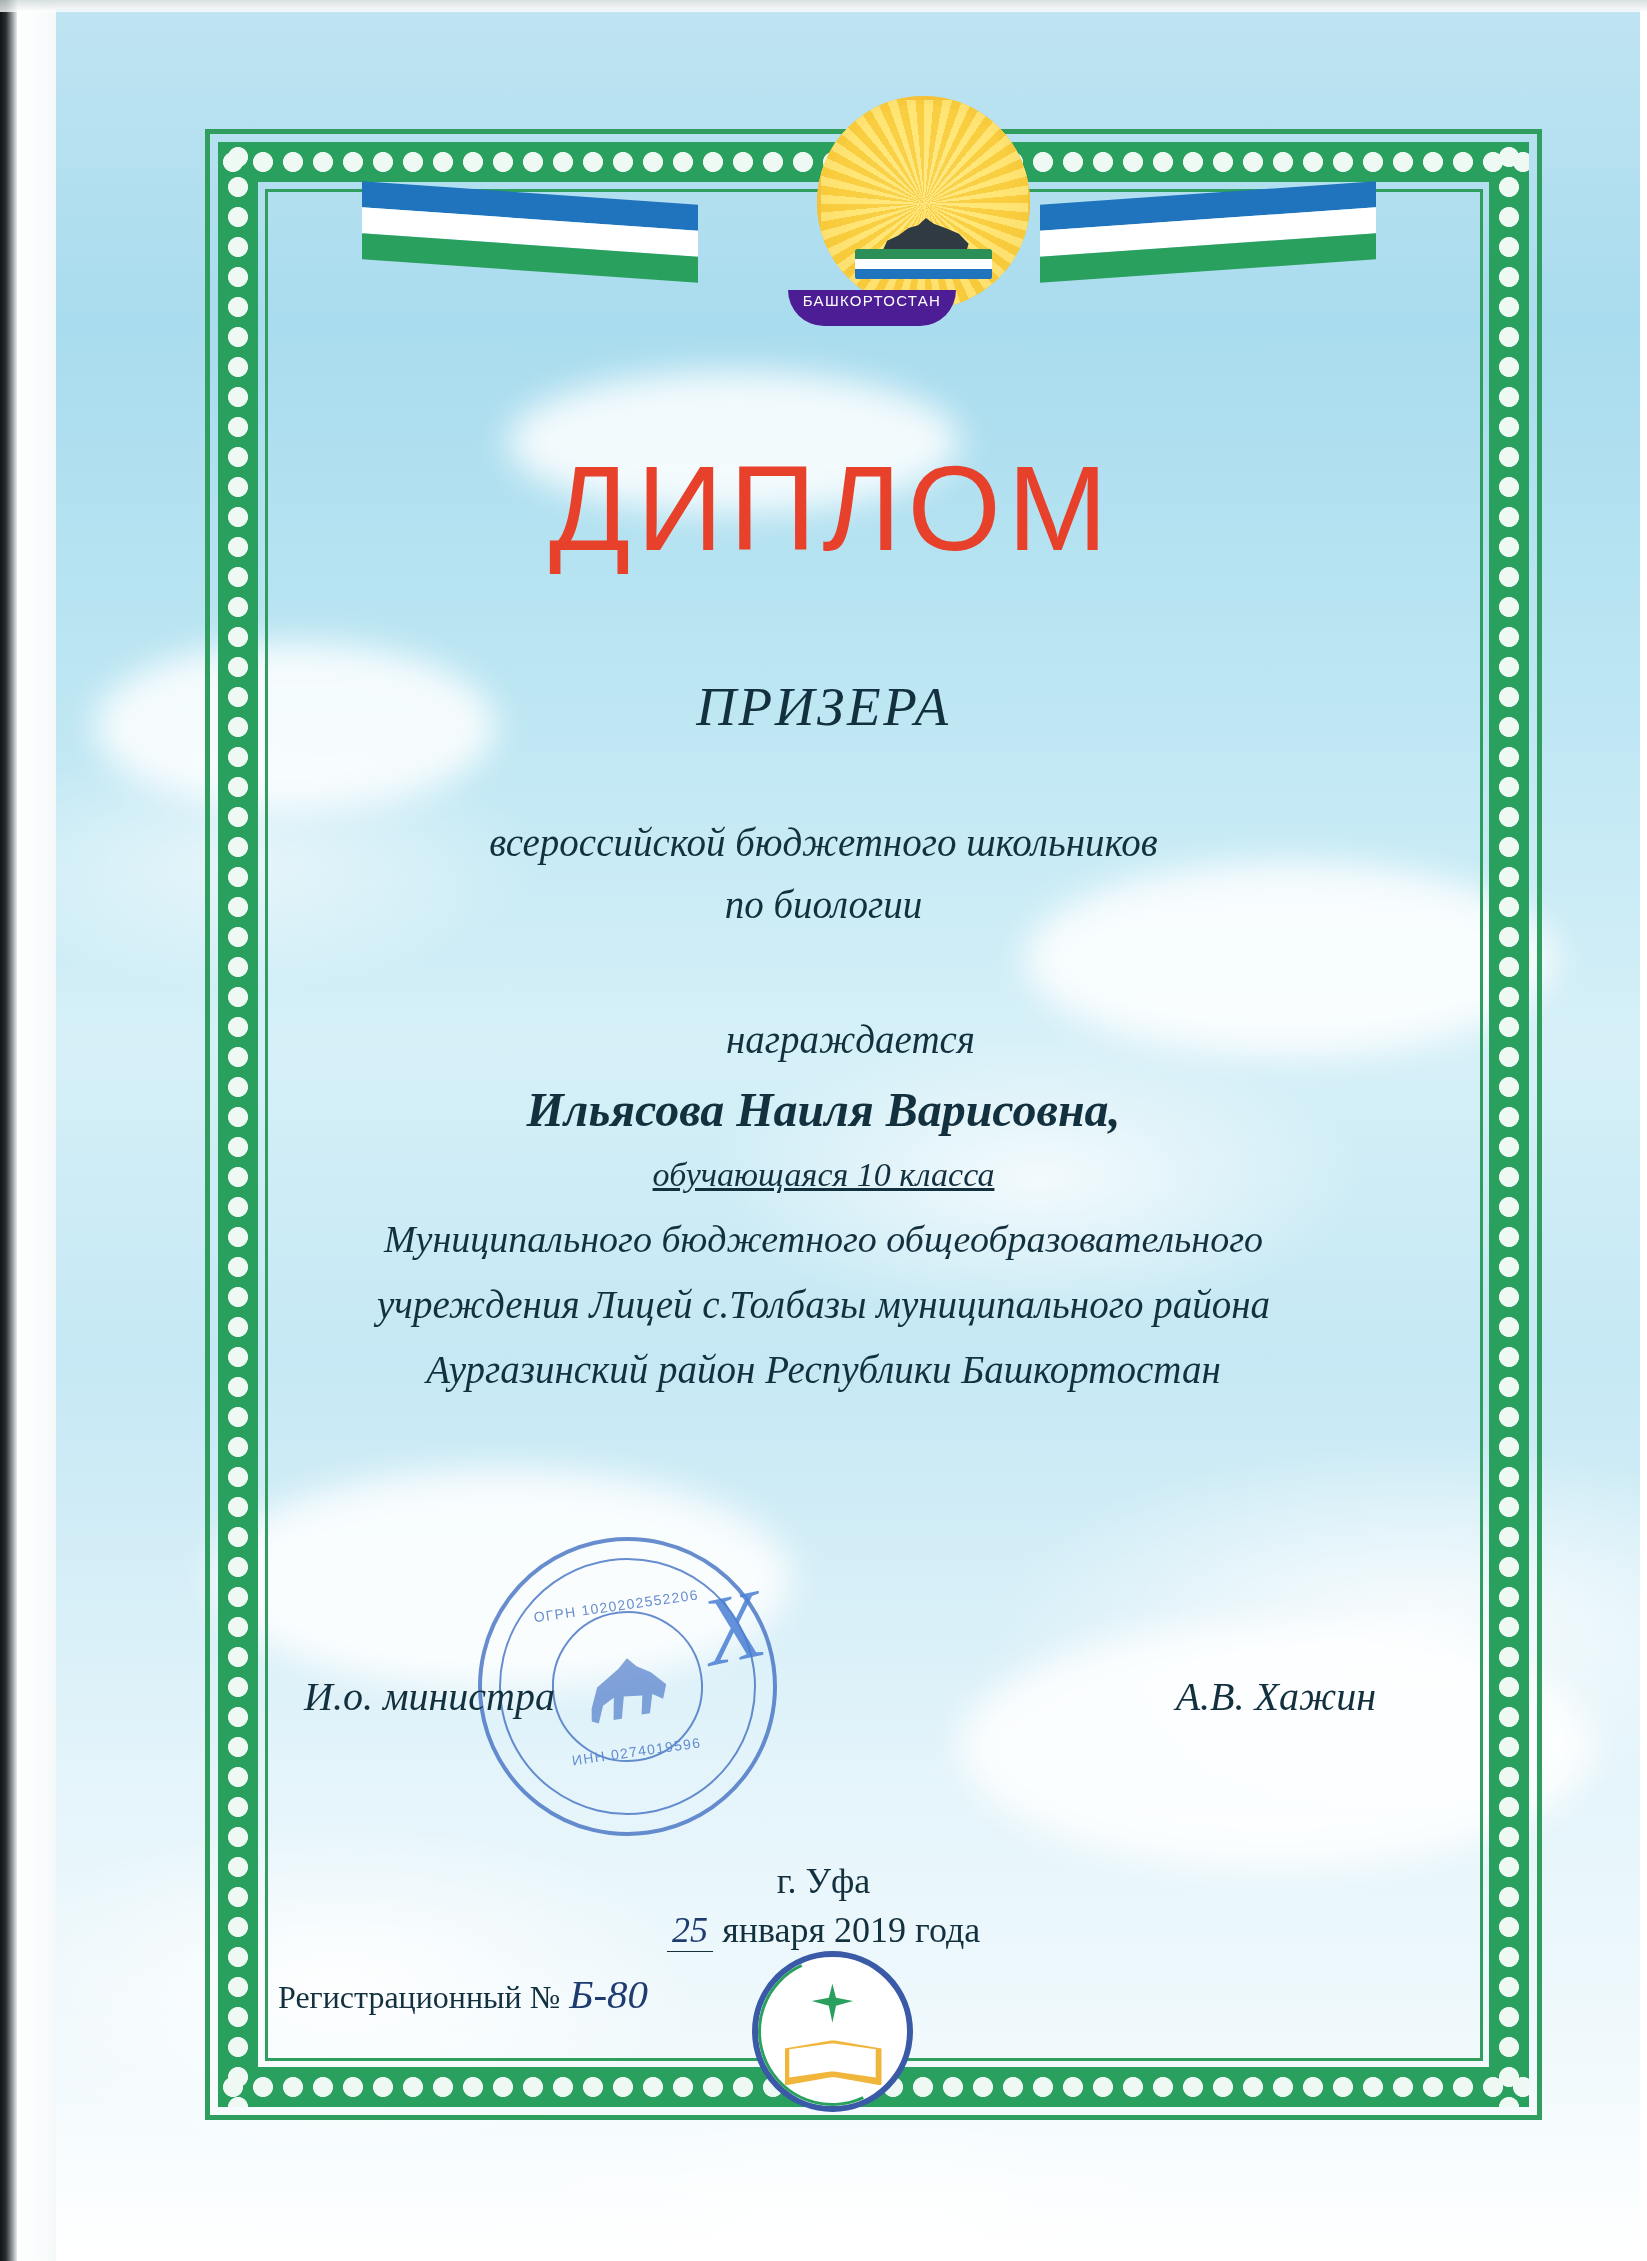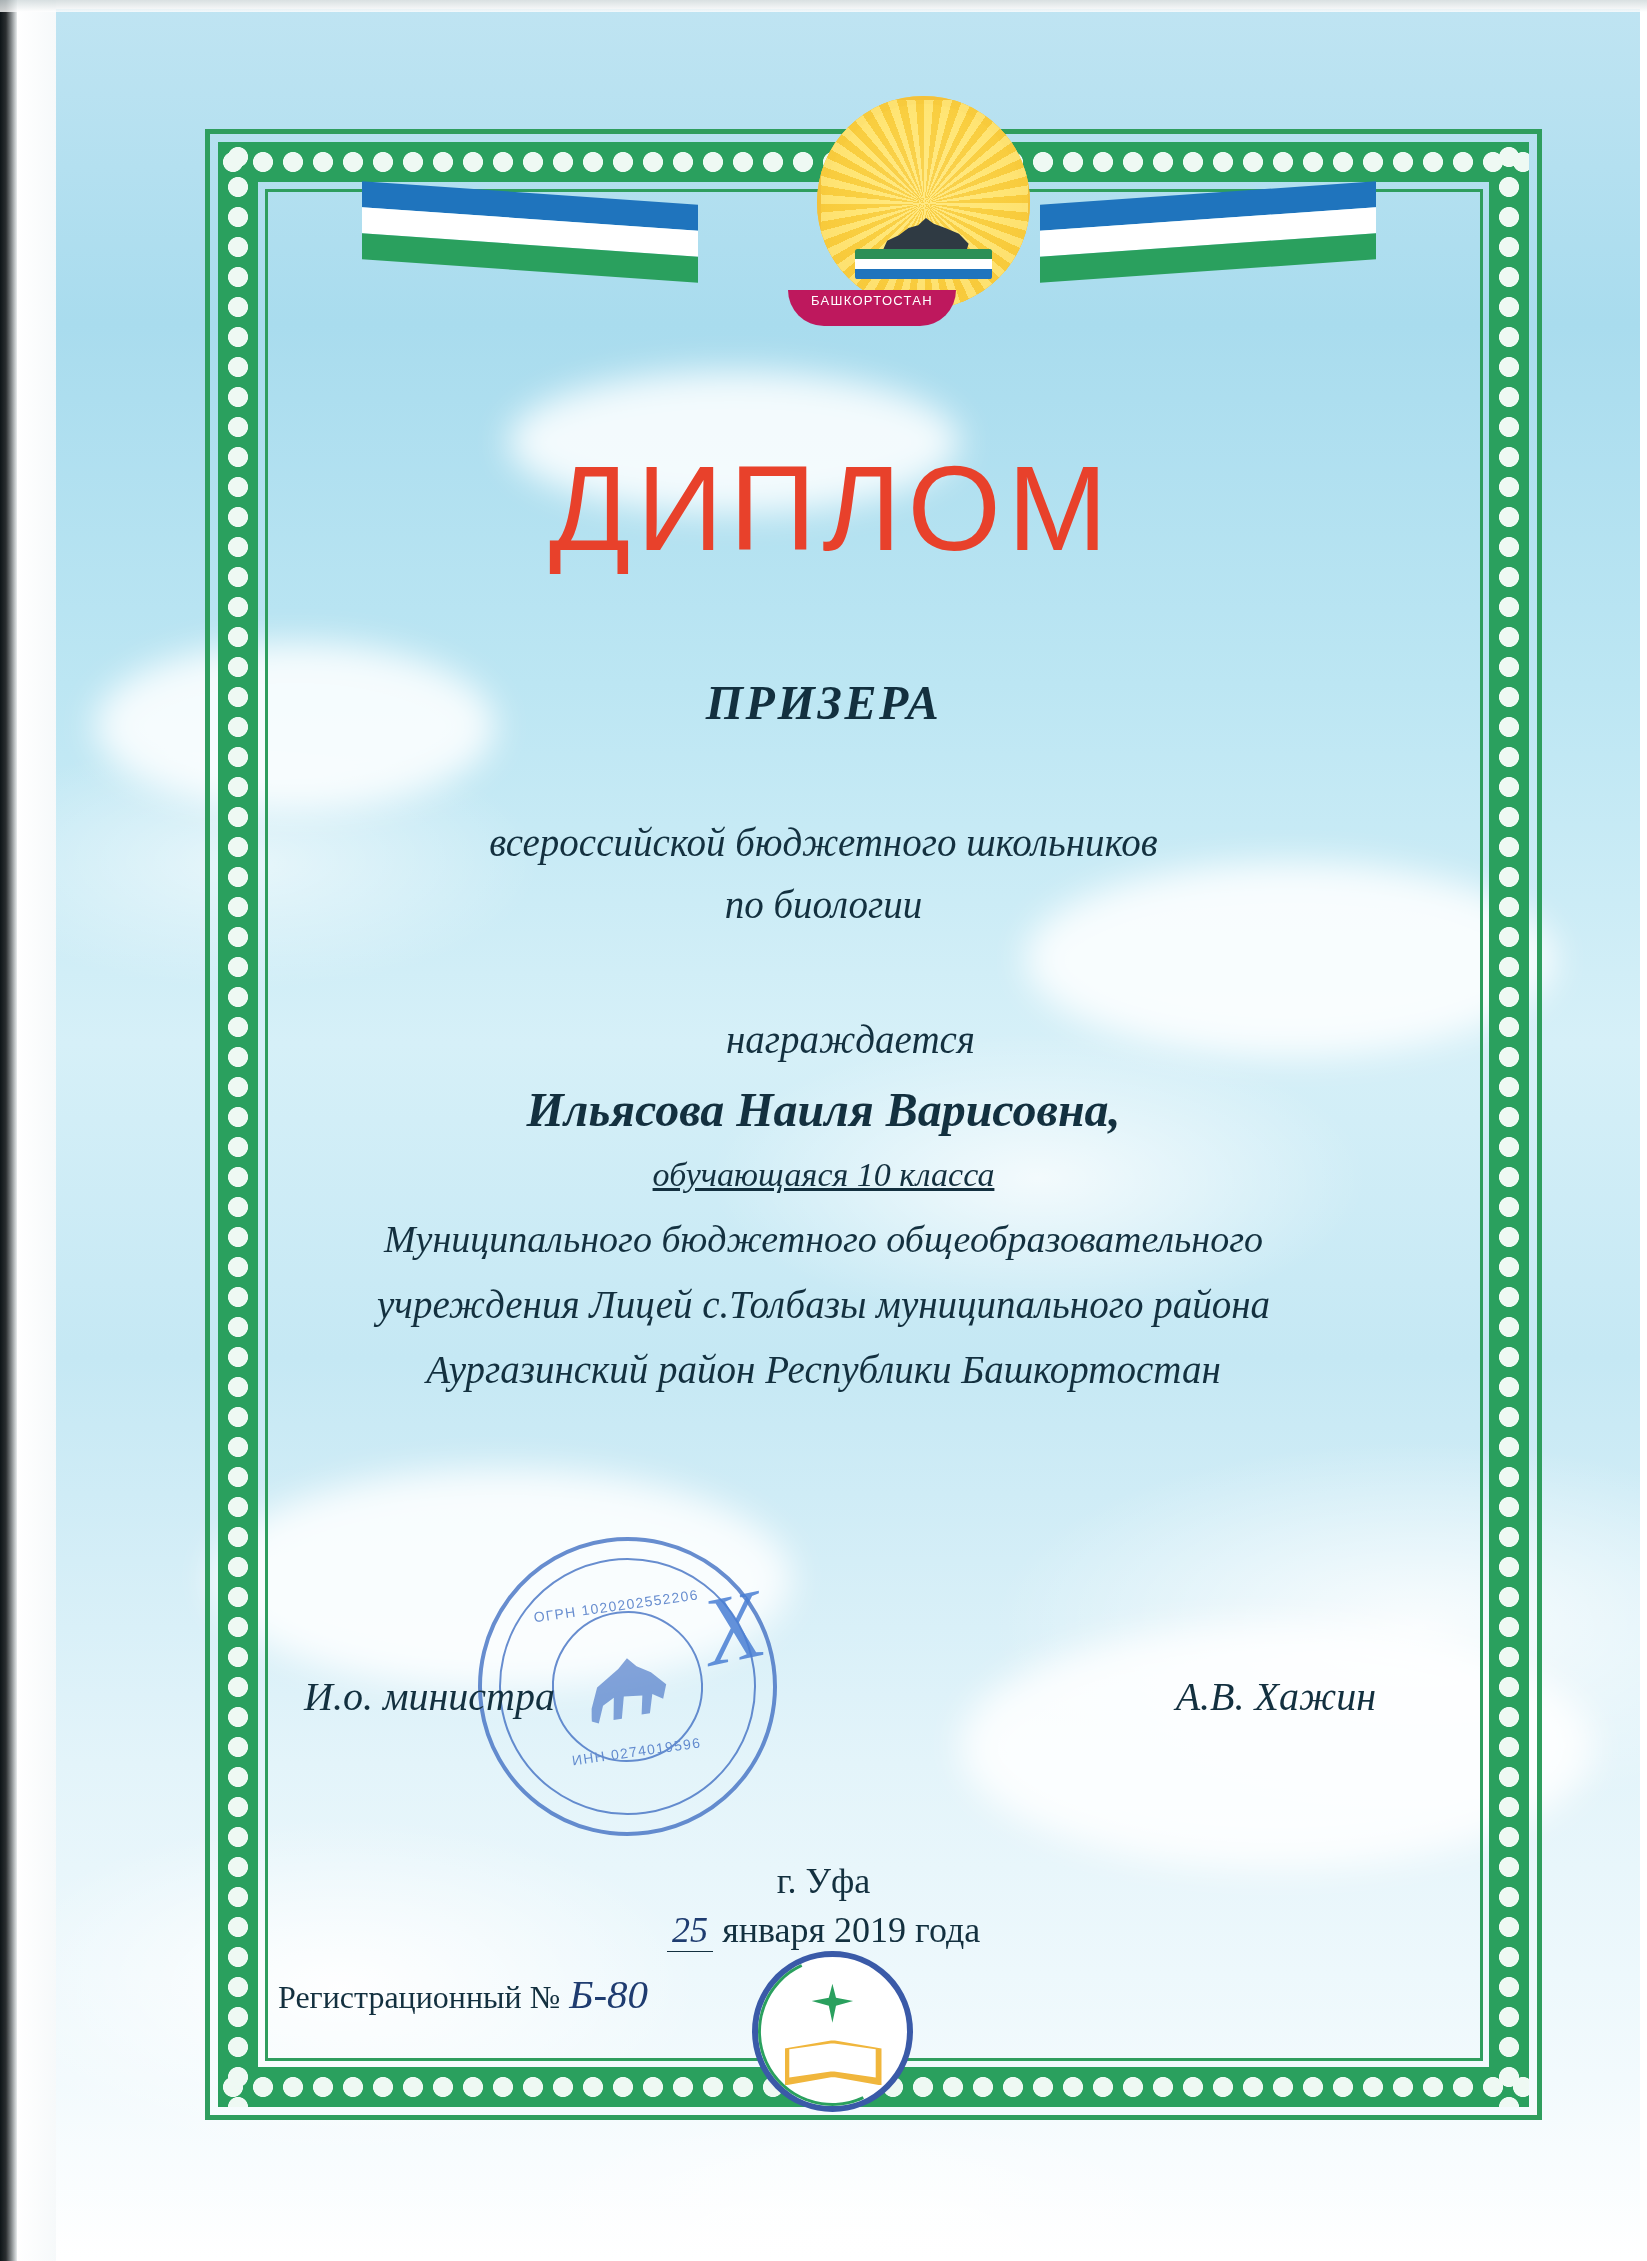--- a/index.html
+++ b/index.html
@@ -144,23 +144,23 @@
     position:absolute; left:18%; top:72%;
     width:64%; height:14%;
     background: linear-gradient(to bottom, #2c8f57 0 34%, #ffffff 34% 68%, #1f74bd 68% 100%);
     border-radius: 2.6px;
   }
   #coat-label {
     position:absolute; left:50%; top:194px;
     transform: translateX(-50%);
     width: 168px; height: 36px;
     border-radius: 0 0 84px 84px;
-    background: #be185d;
+    background: #4c1d95;
     color:#fff;
-    font-size: 13px;
+    font-size: 15px;
     letter-spacing: 1.3px;
     text-align:center;
     line-height: 22px;
     font-family: "Liberation Sans", sans-serif;
   }
 
   
   #title {
     position: absolute;
     left: 0; top: 439px;
@@ -175,21 +175,21 @@
   }
   .center-line {
     position: absolute;
     width: 1647px;
     left: 0;
     text-align: center;
     color: #13303f;
     font-family: "Liberation Serif", serif;
     font-style: italic;
   }
-  #subtitle-prize { top: 675px; font-size: 48px; font-weight: bold; letter-spacing: 2.6px; }
+  #subtitle-prize { top: 675px; font-size: 55px; font-weight: normal; letter-spacing: 2.6px; }
   #stage-1 { top: 759px; font-size: 39px; }
   #stage-2 { top: 820px; font-size: 39px; }
   #stage-3 { top: 882px; font-size: 39px; }
 
   #awarded { top: 1017px; font-size: 39px; margin-left: 27px; }
   #laureate { top: 1082px; font-size: 48px; font-weight: bold; }
   #grade { top: 1156px; font-size: 34px; text-decoration: underline; }
   #org-1 { top: 1217px; font-size: 38px; }
   #org-2 { top: 1282px; font-size: 39px; }
   #org-3 { top: 1347px; font-size: 39px; }

